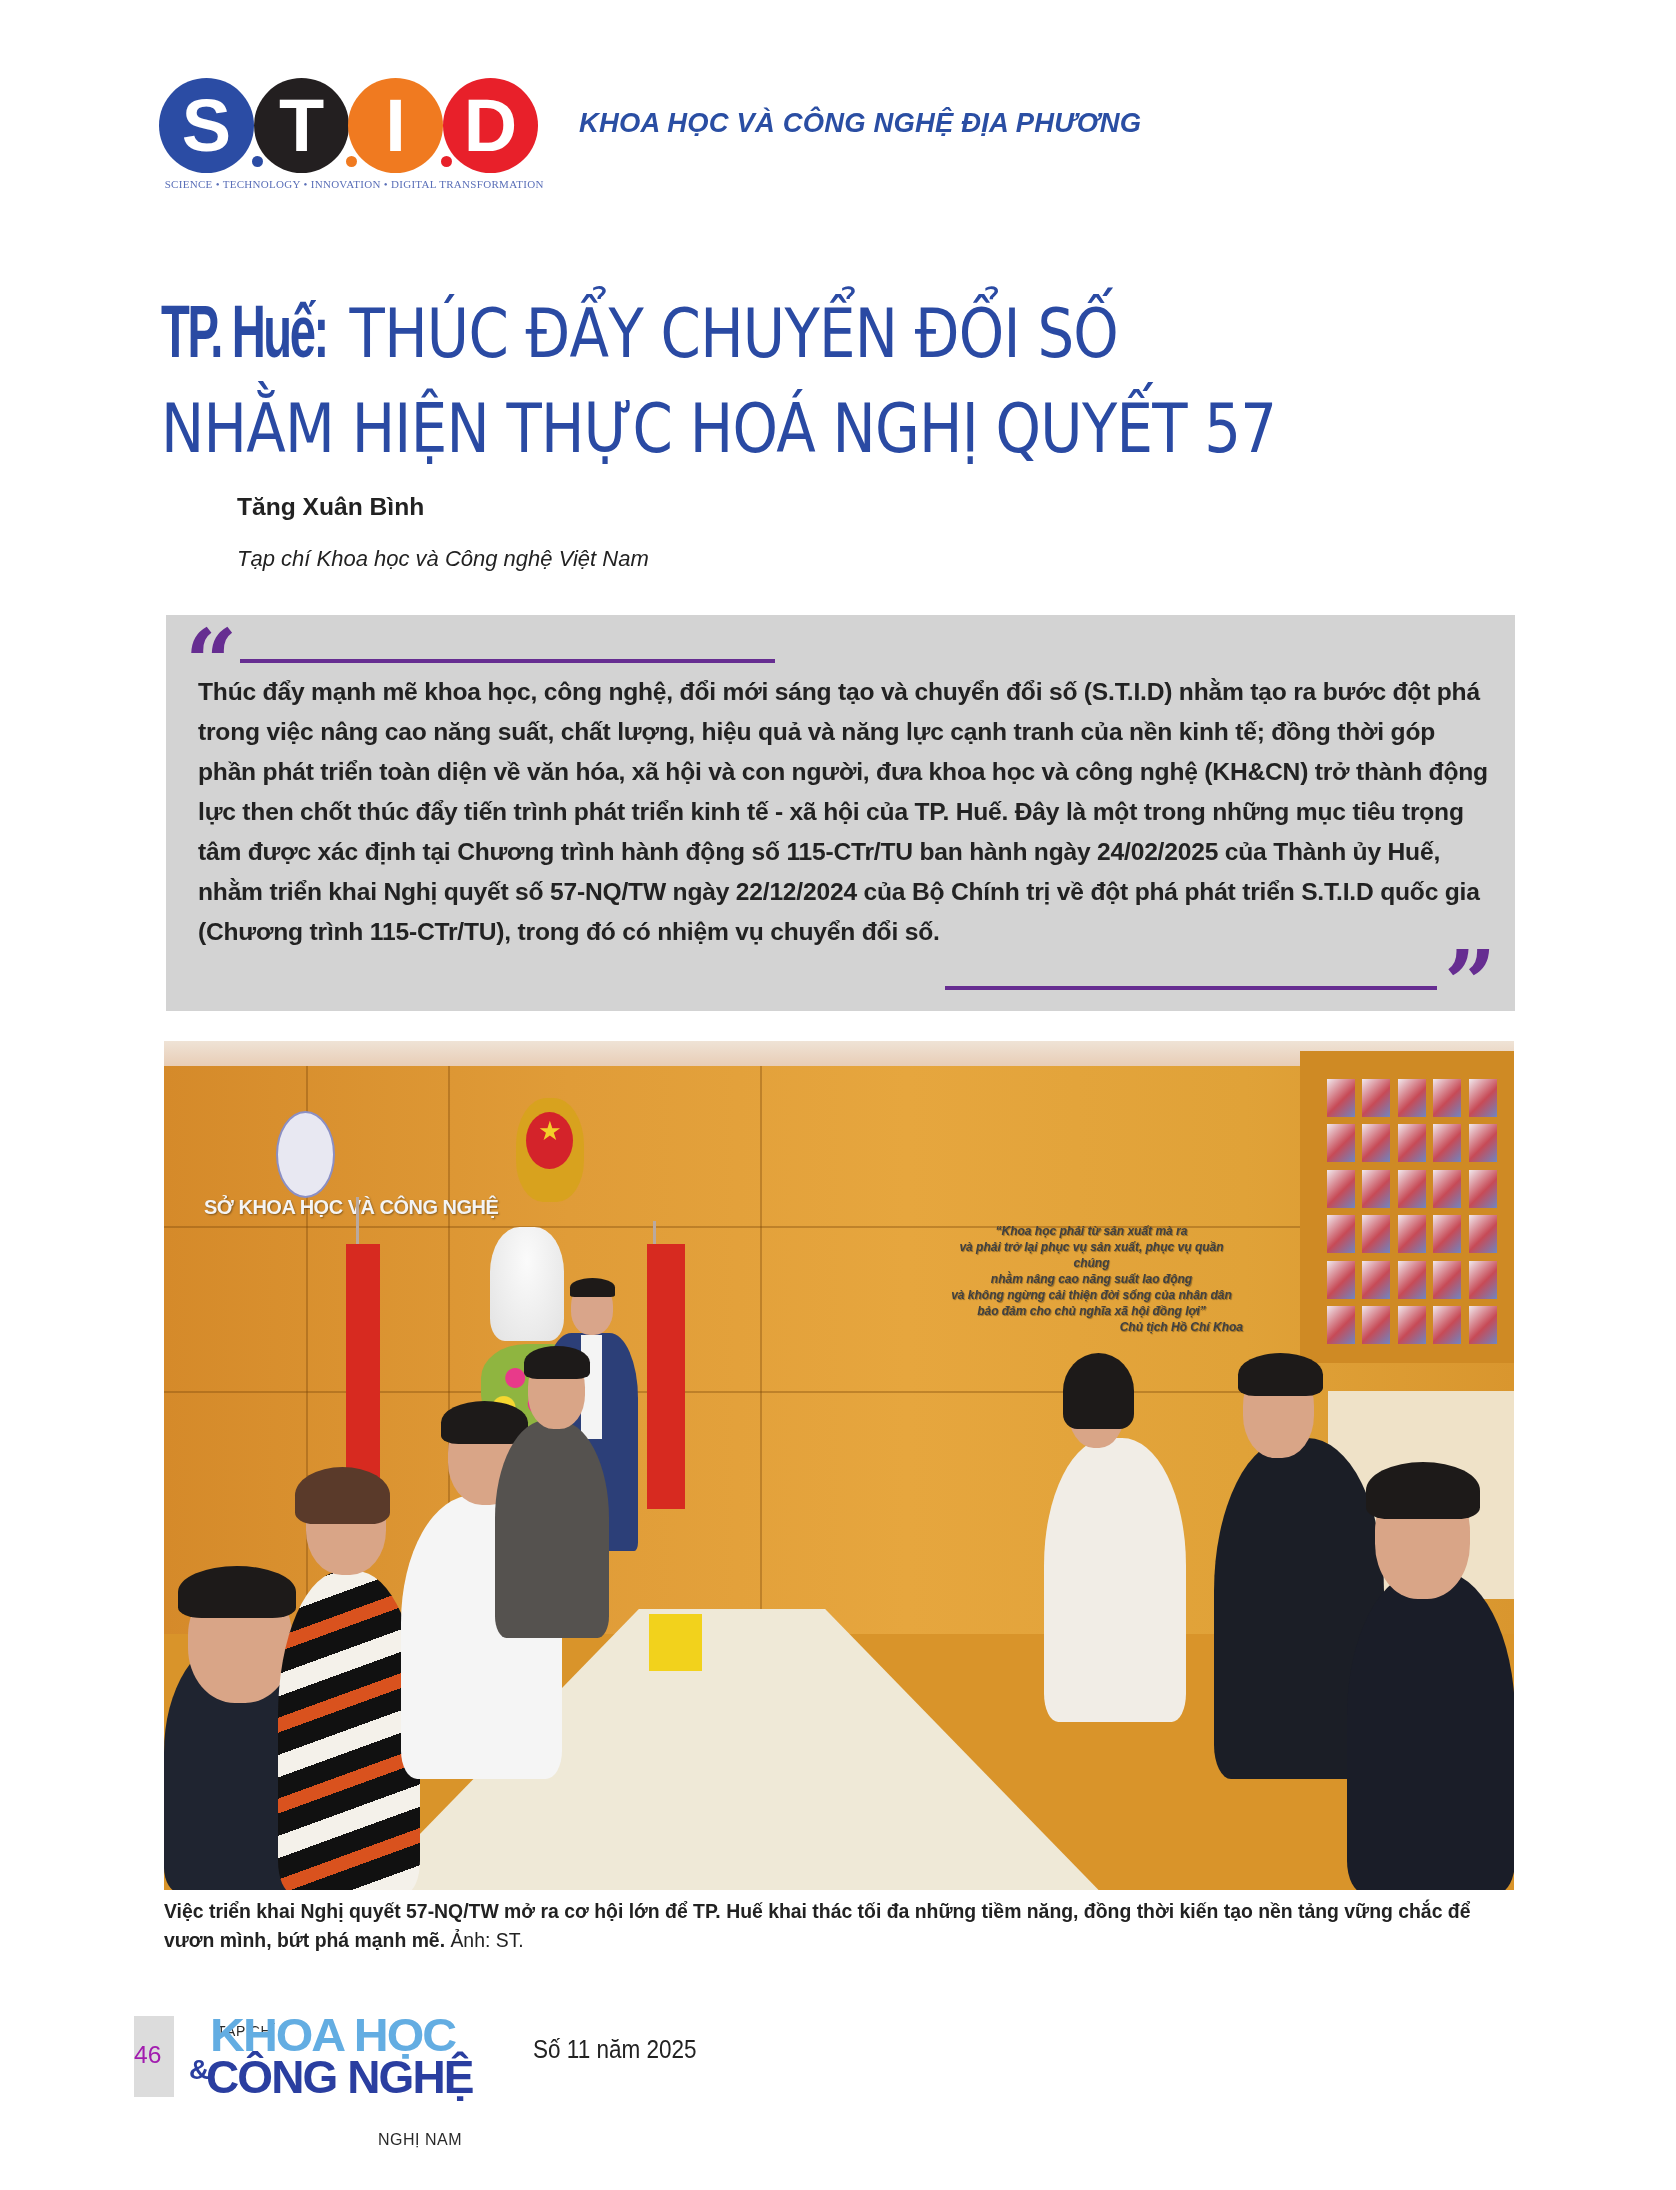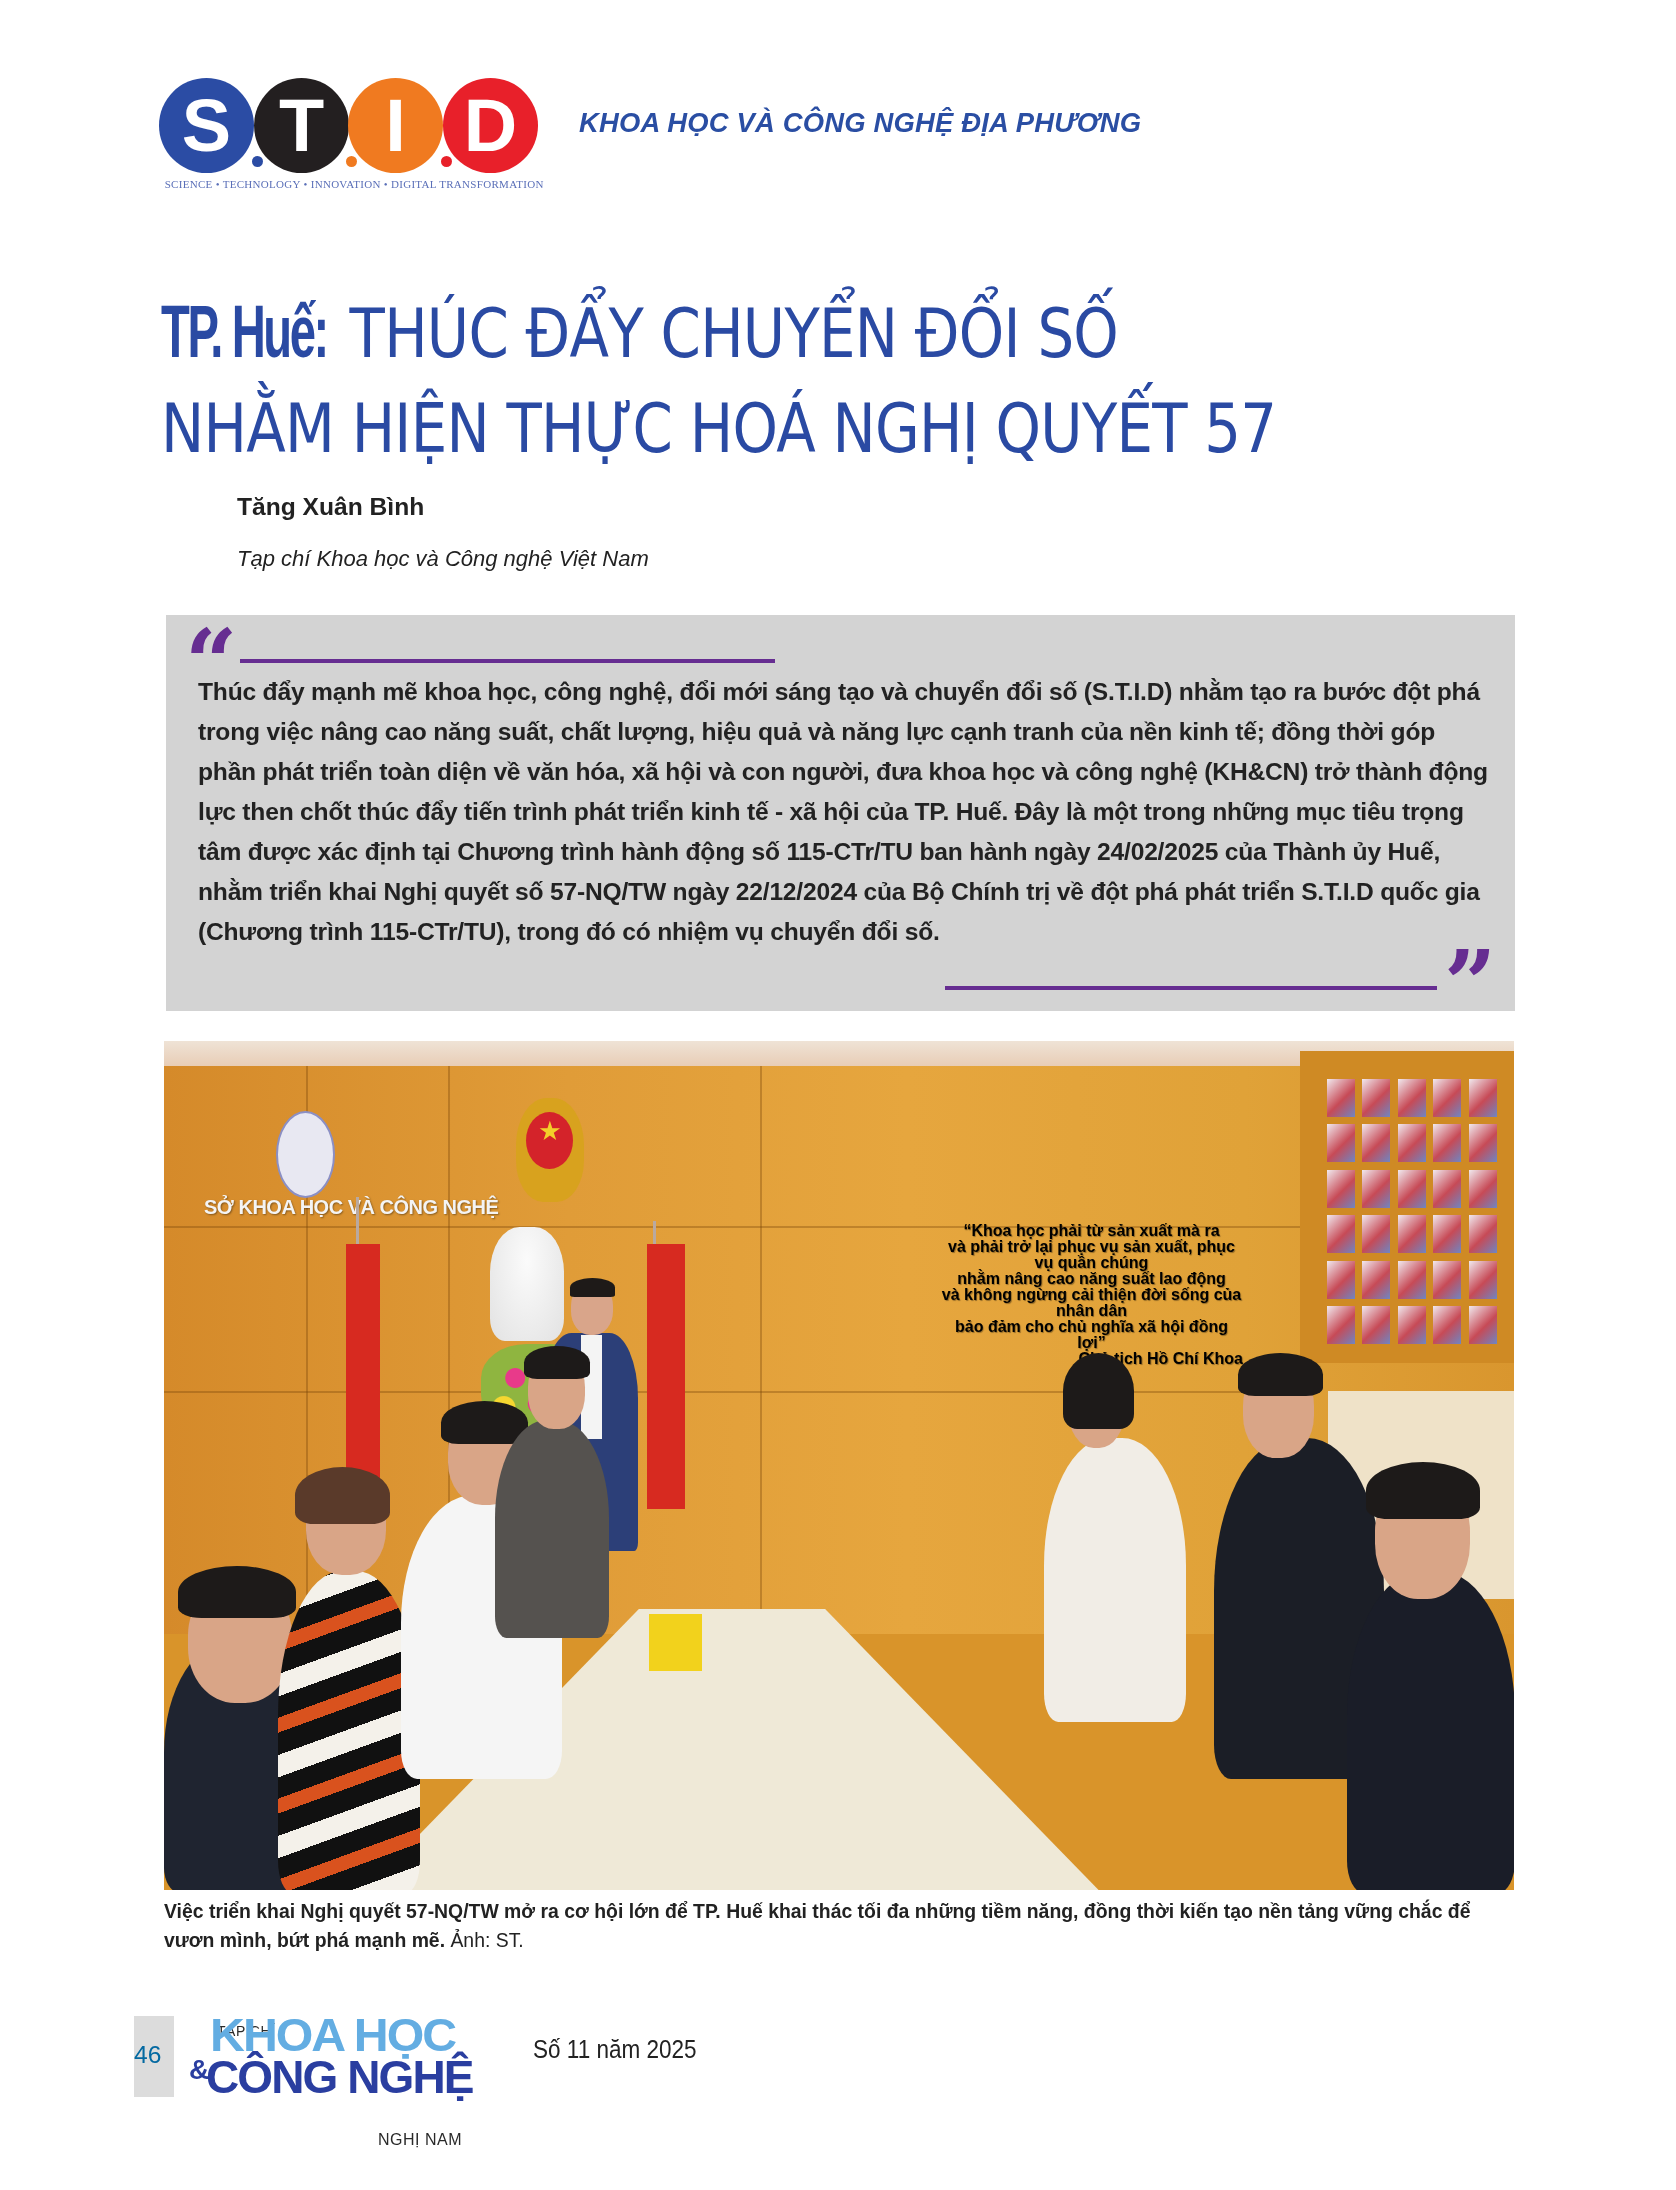--- a/index.html
+++ b/index.html
@@ -33,21 +33,21 @@
   
   .photo { position: absolute; left: 164px; top: 1041px; width: 1350px; height: 849px; overflow: hidden; background: #d9942a; }
   .ph-ceiling { position: absolute; left: 0; top: 0; width: 100%; height: 24.6px; background: linear-gradient(#efe3d6, #e8cdb6); }
   .ph-wall { position: absolute; left: 0; top: 24.6px; width: 100%; height: 568px; background: linear-gradient(90deg, #d58a2a 0%, #e09c38 30%, #e6a63e 55%, #e0a238 80%, #d9962e 100%); }
   .ph-panel-line { position: absolute; background: rgba(120, 70, 10, 0.35); }
   .ph-emblem-left { position: absolute; left: 112px; top: 70px; width: 55px; height: 83px; border-radius: 50%; background: #e8e8f2; border: 2.8px solid #8b8fc4; }
   .ph-emblem-right { position: absolute; left: 352px; top: 57px; width: 68px; height: 104px; border-radius: 45% 45% 40% 40%; background: #d8a21e; }
   .ph-emblem-red { position: absolute; left: 362px; top: 71px; width: 47px; height: 57px; border-radius: 50%; background: #d4232a; }
   .ph-emblem-star { position: absolute; left: 374px; top: 74px; color: #f3cf2a; font-size: 26.5px; }
   .ph-wall-sign { position: absolute; left: 24px; top: 155px; font-size: 20px; font-weight: bold; color: #f4f4f4; text-shadow: 0.9px 0.9px 1.9px rgba(0,0,0,0.4); white-space: nowrap; letter-spacing: -0.5px; margin-left: 16px; }
-  .ph-quote { position: absolute; left: 341px; top: 185px; width: 274px; text-align: center; font-size: 16px; font-weight: bold; color: #000000; line-height: 16px; text-shadow: 0.9px 0.9px 0.9px rgba(0,0,0,0.35); }
+  .ph-quote { position: absolute; left: 341px; top: 185px; width: 274px; text-align: center; font-size: 12px; font-weight: bold; font-style: italic; color: #404040; line-height: 16px; text-shadow: 0.9px 0.9px 0.9px rgba(0,0,0,0.35); }
   .ph-quote-author { display: block; text-align: right; }
   .ph-gallery { position: absolute; left: 1136px; top: 9.5px; width: 215px; height: 312px; background: #cf8a24; }
   .ph-gallery-grid { position: absolute; left: 26.5px; top: 28px; display: grid; grid-template-columns: repeat(5, 28px); grid-auto-rows: 38px; gap: 7.6px; }
   .ph-gallery-grid span { background: linear-gradient(135deg, #f1e9ee, #c74a56 55%, #6f86c2); }
   .ph-flag-left { position: absolute; left: 182px; top: 203px; width: 34px; height: 246px; background: #d72a20; }
   .ph-flag-left-pole { position: absolute; left: 192px; top: 156px; width: 2.8px; height: 57px; background: #b9a9a0; }
   .ph-flag-right { position: absolute; left: 483px; top: 203px; width: 38px; height: 265px; background: #d72a20; }
   .ph-flag-right-pole { position: absolute; left: 489px; top: 180px; width: 2.8px; height: 28px; background: #b9a9a0; }
   .ph-bust { position: absolute; left: 326px; top: 186px; width: 74px; height: 114px; background: radial-gradient(ellipse at 50% 30%, #fbfbfb, #e2e2e2); border-radius: 40% 40% 20% 20%; }
   .ph-flowers { position: absolute; left: 317px; top: 303px; width: 114px; height: 85px; background: radial-gradient(circle at 30% 40%, #e83a8a 10%, transparent 11%), radial-gradient(circle at 70% 30%, #f3d12e 12%, transparent 13%), radial-gradient(circle at 50% 70%, #e83a8a 12%, transparent 13%), radial-gradient(circle at 20% 75%, #f5d730 10%, transparent 11%), #8fb540; border-radius: 40%; }
@@ -62,21 +62,21 @@
   .ph-face { position: absolute; border-radius: 45%; background: #d9a587; }
   .ph-hair { position: absolute; border-radius: 50% 50% 20% 20%; background: #1d1a19; }
   .ph-right-wall { position: absolute; left: 1164px; top: 350px; width: 186px; height: 208px; background: #efe2c8; }
 
   
   .caption { position: absolute; left: 164px; top: 1897px; width: 1353px; font-size: 19.4px; line-height: 29px; color: #222; }
   .caption-bold { font-weight: bold; }
 
   
   .page-number-box { position: absolute; left: 134px; top: 2016px; width: 40px; height: 81px; background: #dcdcdc; }
-  .page-number { position: absolute; left: 0; top: 24.6px; width: 24px; text-align: center; font-size: 24.6px; color: #0369a1; }
+  .page-number { position: absolute; left: 0; top: 24.6px; width: 24px; text-align: center; font-size: 24.6px; color: #a21caf; }
   .mag-logo { position: absolute; left: 189px; top: 1999px; width: 322px; height: 142px; }
   .mag-small { position: absolute; font-size: 14px; color: #2a2a2a; letter-spacing: 0.5px; margin-top: 24px; }
   .mag-khoahoc { position: absolute; left: 21px; top: 13.2px; font-size: 46px; font-weight: bold; color: #63ade2; letter-spacing: -1.9px; line-height: 47px; transform: scaleX(1.05); transform-origin: left; }
   .mag-amp { position: absolute; left: 0; top: 55px; font-size: 28px; font-weight: bold; color: #2a3ea0; }
   .mag-congnghe { position: absolute; left: 17px; top: 55px; font-size: 46px; font-weight: bold; color: #2a3ea0; letter-spacing: -1.9px; line-height: 47px; }
   .issue-label { position: absolute; left: 533px; top: 2035px; font-size: 25.6px; color: #222; transform: scaleX(0.88); transform-origin: left; white-space: nowrap; }
 </style>
 </head>
 <body>
 

